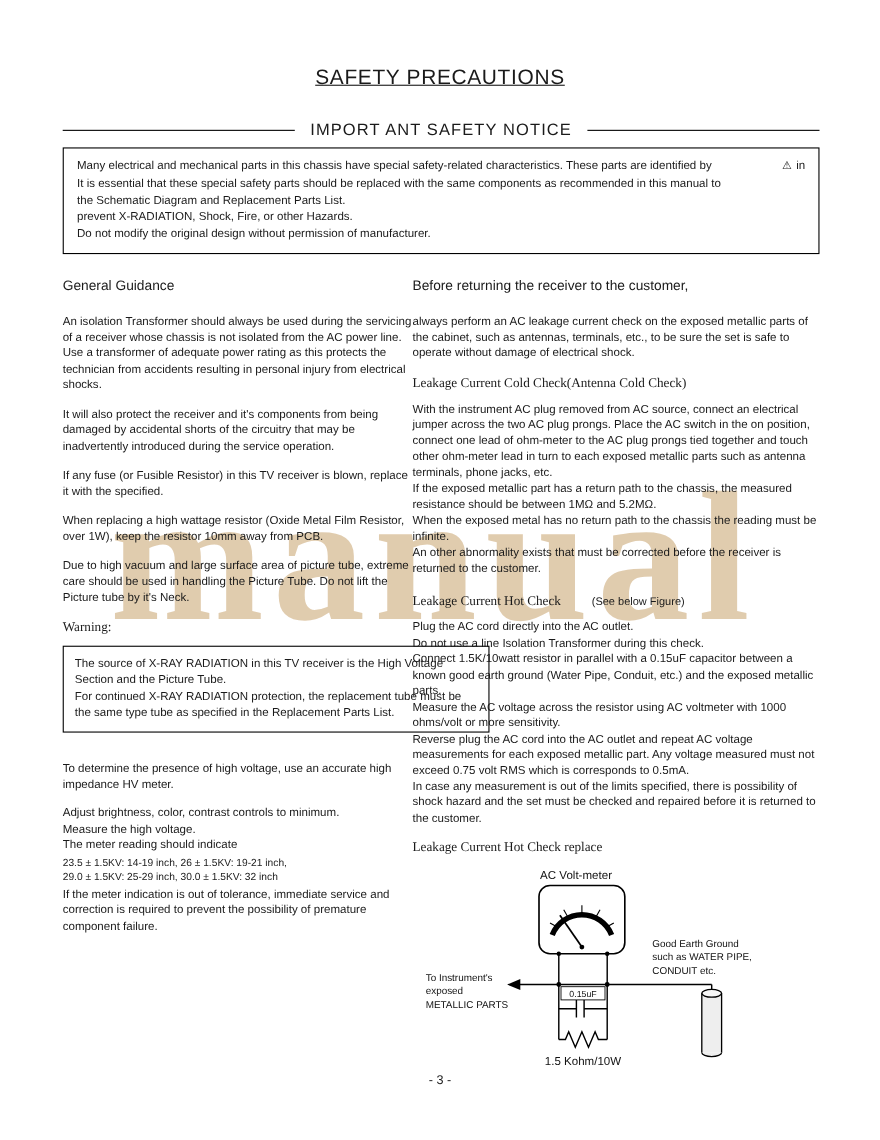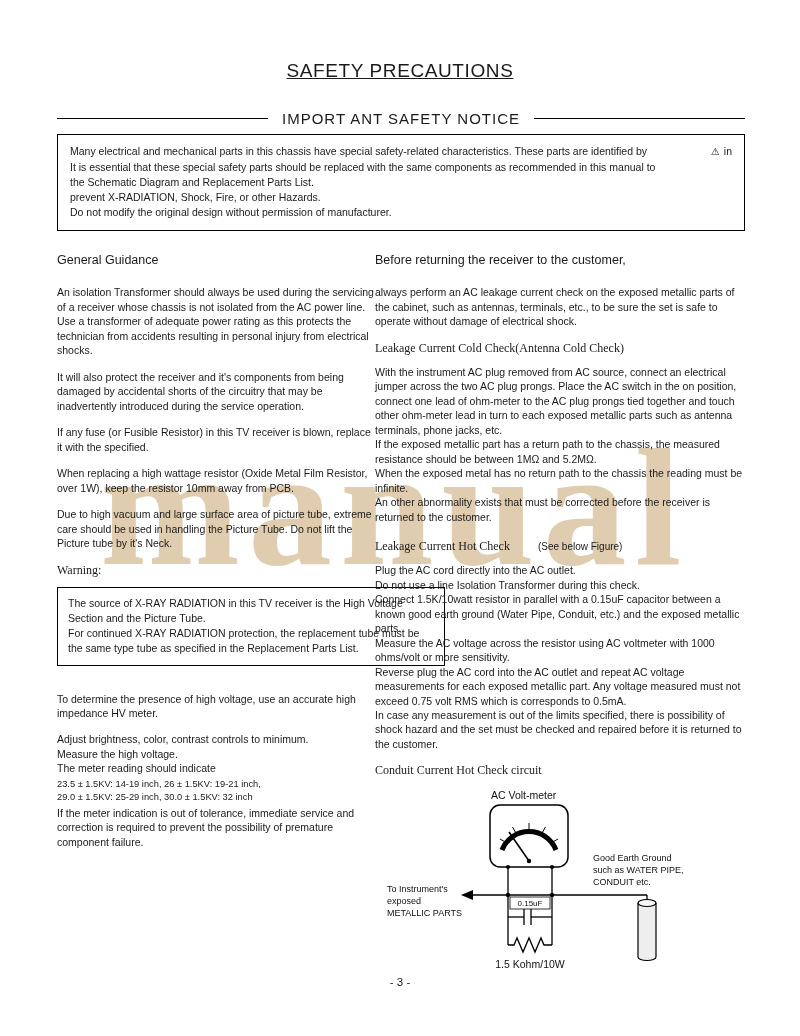--- a/index.html
+++ b/index.html
@@ -102,21 +102,21 @@
           <h3 class="sub">Leakage Current Hot Check</h3>
           <span class="hot-note">(See below Figure)</span>
         </div>
         <p class="body">Plug the AC cord directly into the AC outlet.
 Do not use a line Isolation Transformer during this check.
 Connect 1.5K/10watt resistor in parallel with a 0.15uF capacitor between a known good earth ground (Water Pipe, Conduit, etc.) and the exposed metallic parts.
 Measure the AC voltage across the resistor using AC voltmeter with 1000 ohms/volt or more sensitivity.
 Reverse plug the AC cord into the AC outlet and repeat AC voltage measurements for each exposed metallic part. Any voltage measured must not exceed 0.75 volt RMS which is corresponds to 0.5mA.
 In case any measurement is out of the limits specified, there is possibility of shock hazard and the set must be checked and repaired before it is returned to the customer.</p>
 
-        <h3 class="sub">Conduit Current Hot Check circuit</h3>
+        <h3 class="sub">Leakage Current Hot Check replace</h3>
 
         <svg class="circuit-svg" width="350" height="190" viewBox="0 0 350 190">
 
           <text x="116" y="12" font-size="10.5">AC Volt-meter</text>
 
           <g>
             <rect x="115" y="18" width="78" height="62" rx="10" fill="none" stroke="#000" stroke-width="1.5"></rect>
             <path d="M 127 63 A 29 29 0 0 1 181 63" fill="none" stroke="#000" stroke-width="5"></path>
             <line x1="132" y1="56" x2="125" y2="52" stroke="#000" stroke-width="1"></line>
             <line x1="141.5" y1="47" x2="137.5" y2="40" stroke="#000" stroke-width="1"></line>

